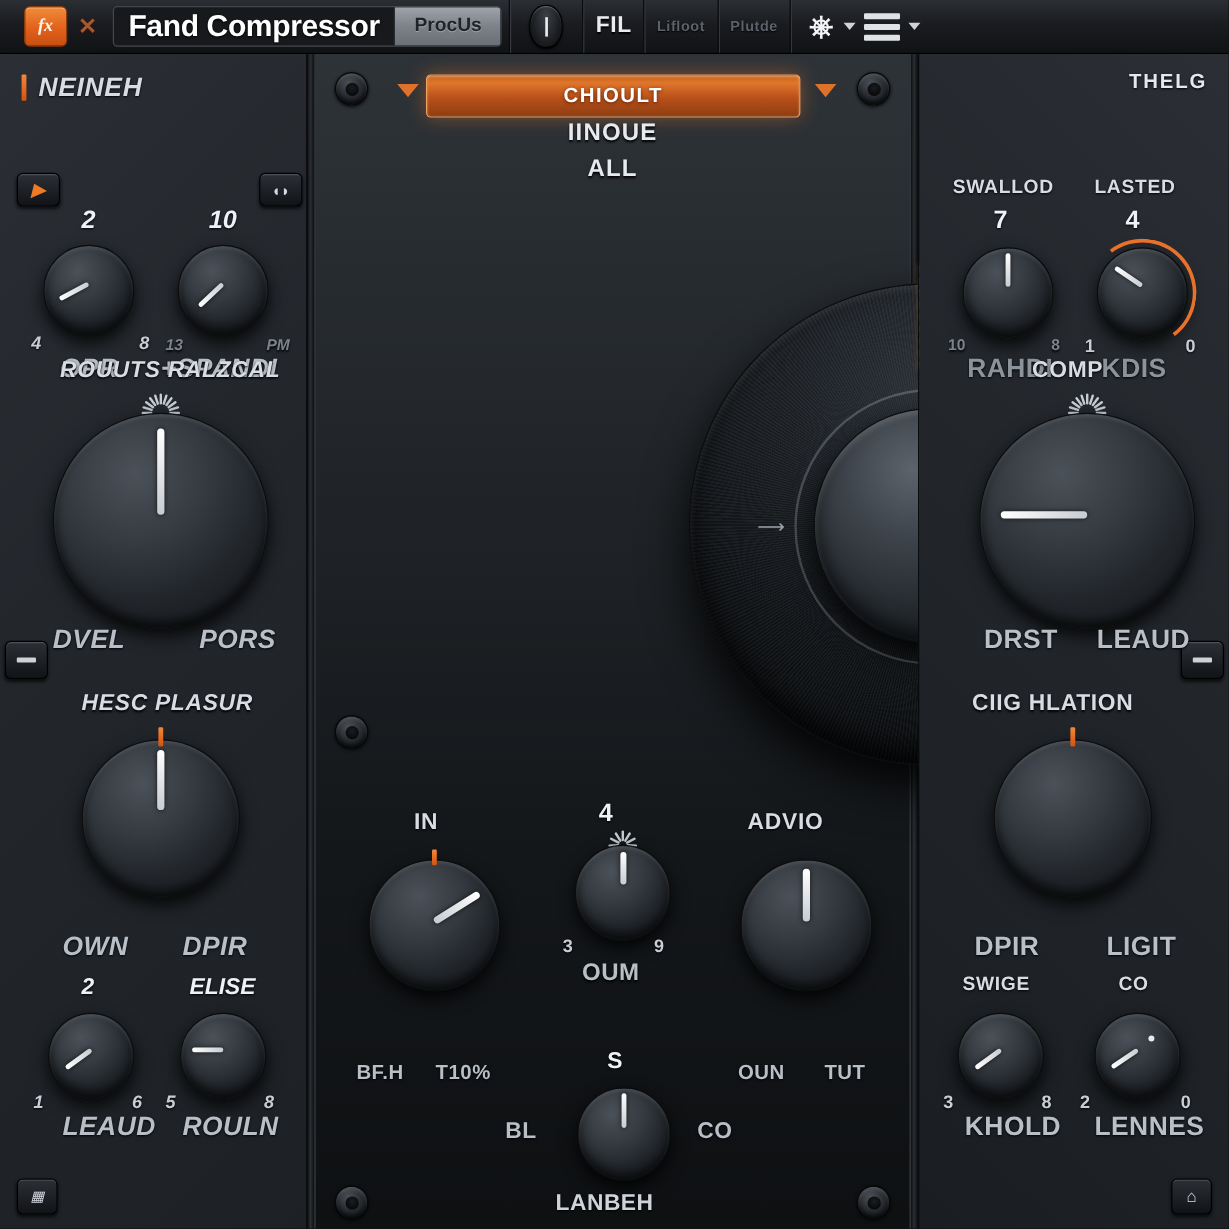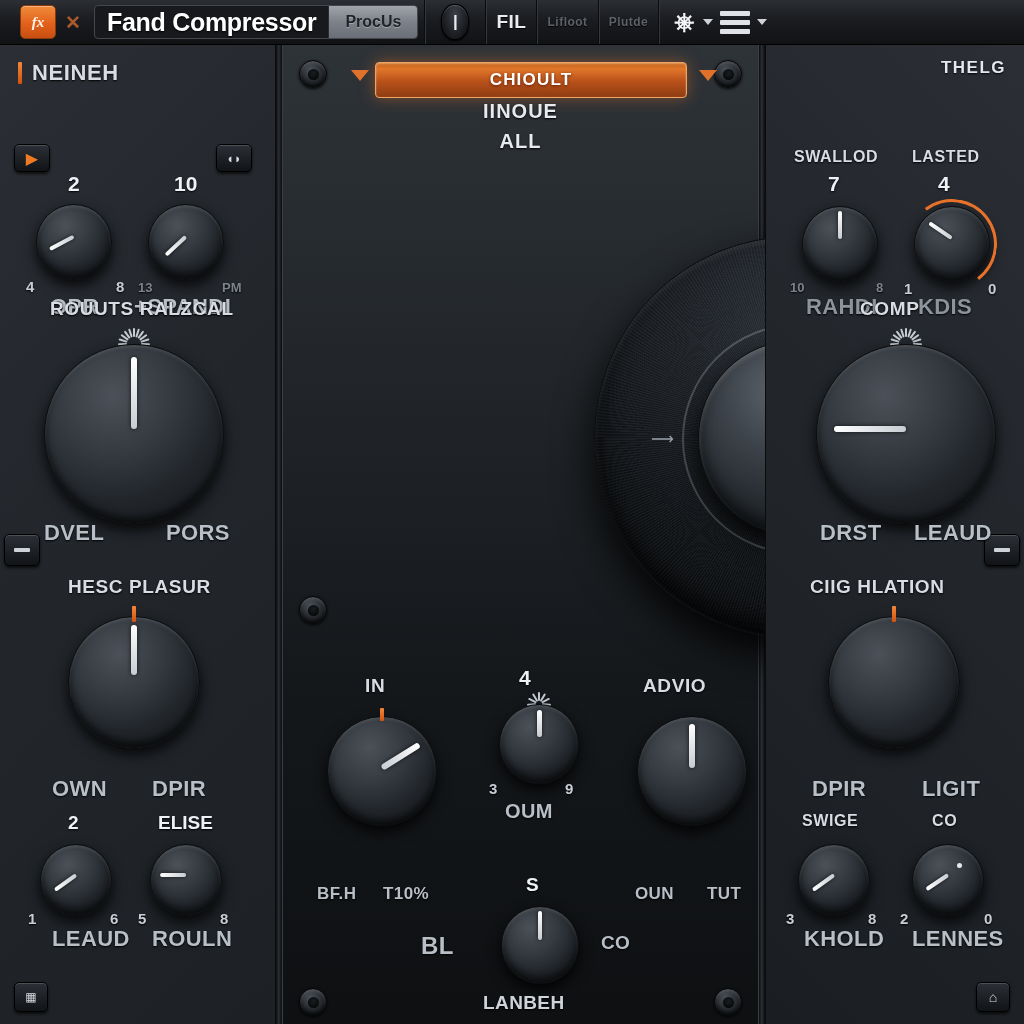--- a/index.html
+++ b/index.html
@@ -45,22 +45,22 @@
     color:#f3f4f7;font-size:25px;font-weight:bold;}
   .caret{width:0;height:0;border-left:5px solid transparent;border-right:5px solid transparent;
     border-top:6px solid #cfd2d7;margin:0 4px;}
   .burger{display:flex;flex-direction:column;gap:4px;margin:0 3px;}
   .burger i{display:block;width:30px;height:5px;background:#dfe2e6;border-radius:1px;}
 
   
   .body{position:absolute;left:0;top:44px;width:1024px;height:980px;
     background:linear-gradient(180deg,#15171a 0%,#101215 100%);display:flex;}
   .panel{position:relative;box-sizing:border-box;height:100%;}
-  .panel-left{width:276px;background:linear-gradient(135deg,#2b2f35 0%,#23272c 40%,#1d2125 100%);
-    border-right:1px solid #0a0b0c;}
+  .panel-left{width:256px;background:linear-gradient(135deg,#2b2f35 0%,#23272c 40%,#1d2125 100%);
+    border-right:1px solid #0a0b0c;font-style:italic;}
   .panel-div{width:6px;background:linear-gradient(90deg,#0b0c0e,#2a2e33 45%,#0b0c0e);}
   .panel-center{flex:1;background:linear-gradient(180deg,#2e3338 0%,#23272b 30%,#15181b 65%,#0e1012 100%);
     border-left:1px solid #3a3f45;border-right:1px solid #3a3f45;}
   .panel-right{width:259px;background:linear-gradient(225deg,#2b2f35 0%,#23272c 40%,#1a1e22 100%);
     border-left:1px solid #0a0b0c;}
 
   
   .sec-title{position:absolute;color:#d9dde3;font-size:19px;font-weight:bold;
     letter-spacing:.6px;text-shadow:0 1px 2px #000;white-space:nowrap;}
   .sec-title.small{font-size:16px;}
@@ -365,21 +365,21 @@
       </div>
       <div class="name-label" style="left:352px;top:840px;font-size:17px;">OUN</div>
       <div class="name-label" style="left:424px;top:840px;font-size:17px;">TUT</div>
 
       <div class="val-label" style="left:243px;top:830px;font-size:19px;">S</div>
       <div class="knob small" style="left:218px;top:862px;width:78px;height:78px;">
         <div class="ring"></div>
         <div class="cap"></div>
         <div class="pointer" style="transform:rotate(0deg);"></div>
       </div>
-      <div class="name-label" style="left:138px;top:888px;font-size:24px;">BL</div>
+      <div class="name-label" style="left:158px;top:888px;font-size:19px;">BL</div>
       <div class="name-label" style="left:318px;top:888px;font-size:19px;">CO</div>
       <div class="name-label" style="left:200px;top:948px;font-size:19px;color:#cfd4da;">LANBEH</div>
     </div>
 
     <div class="panel-div"></div>
 
     <div class="panel panel-right">
       <div class="brandmark" style="right:18px;top:14px;">THELG</div>
 
       <div class="sec-title small" style="left:28px;top:104px;">SWALLOD</div>

